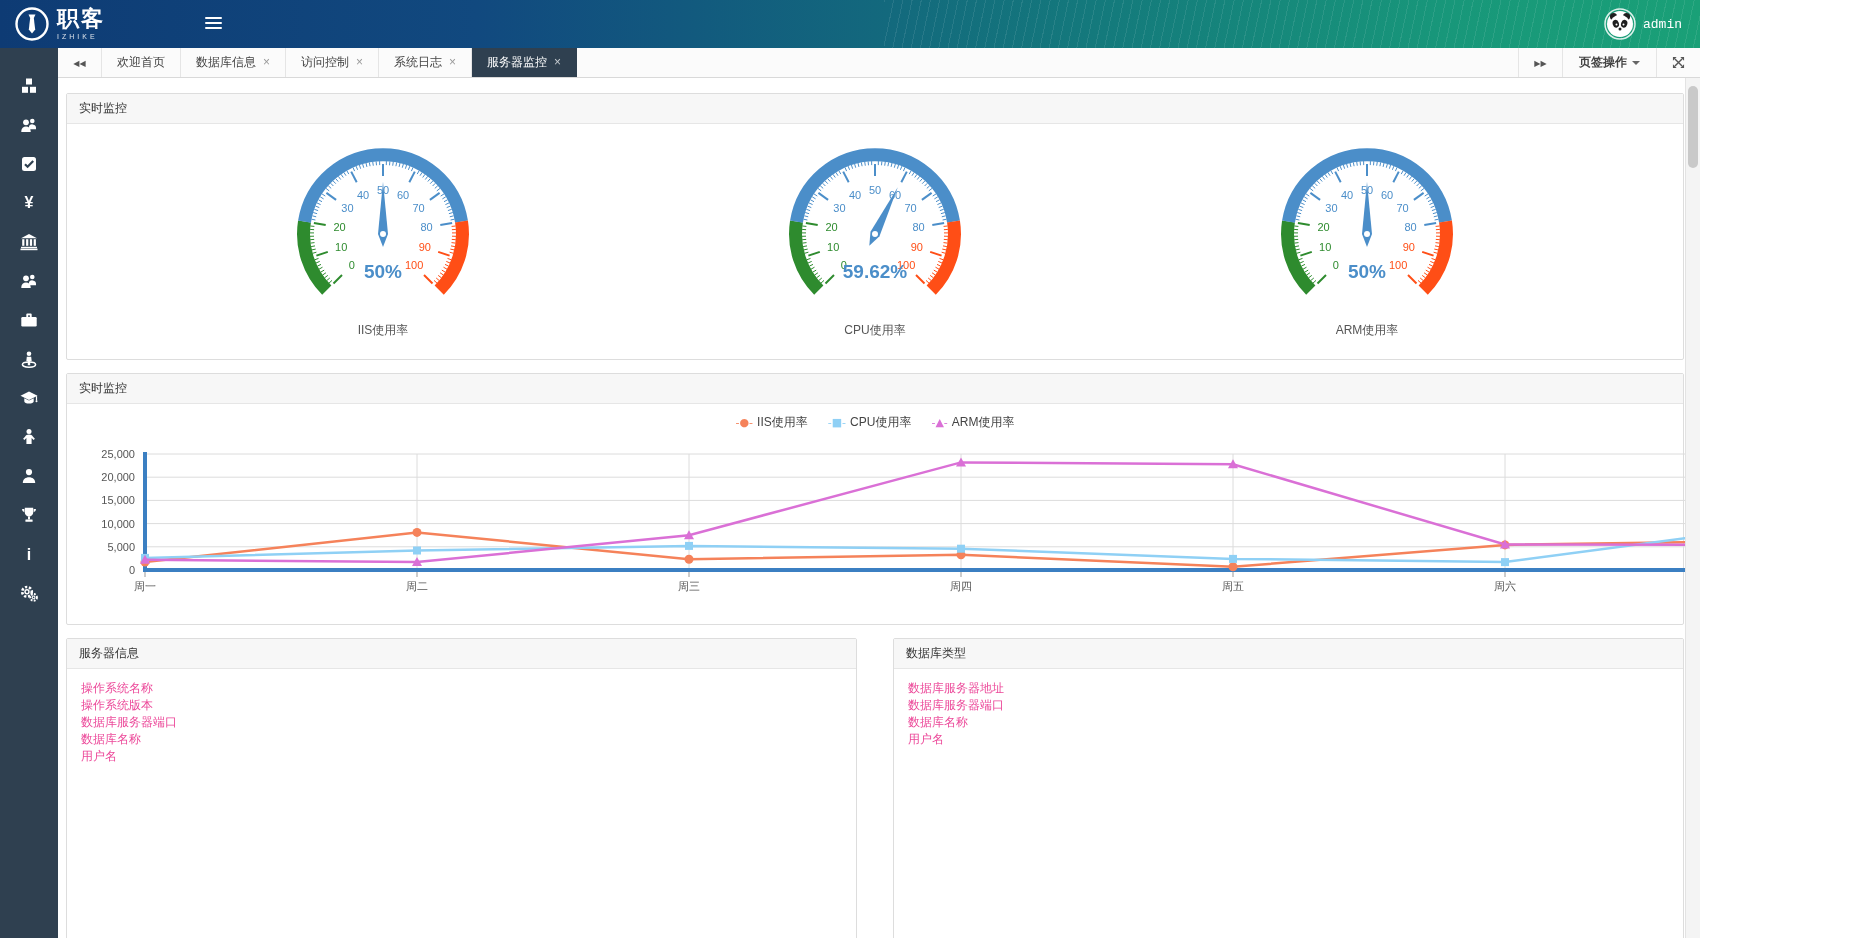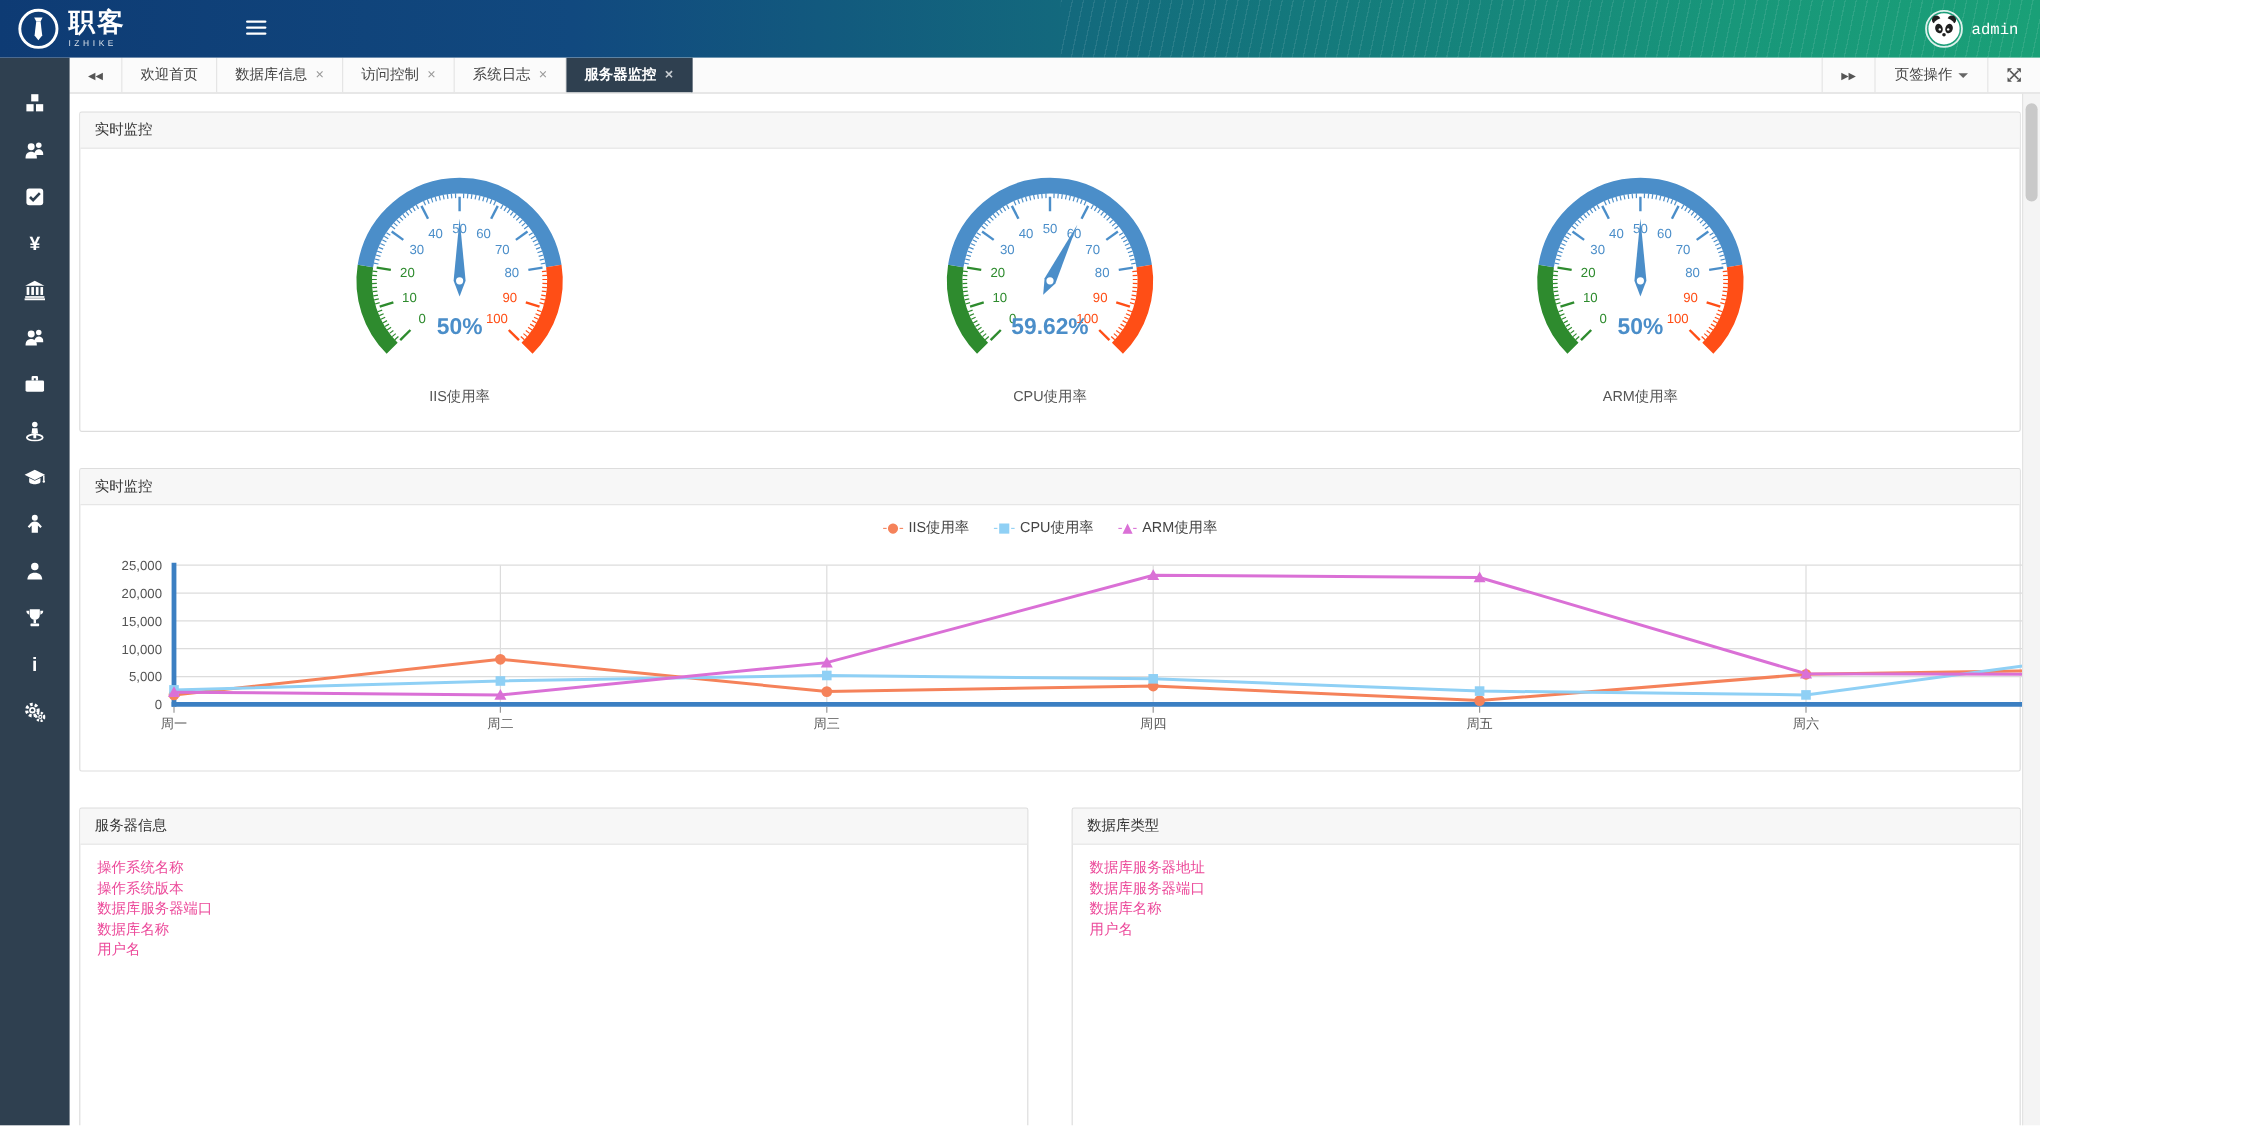--- a/index.html
+++ b/index.html
@@ -29,31 +29,31 @@
   
   .tabbar { position:absolute; left:58px; top:48px; right:0; height:30px; background:#fbfbfb;
     border-bottom:1px solid #d9d9d9; display:flex; font-size:12px; color:#444; z-index:3; }
   .tab-nav-btn { width:44px; text-align:center; line-height:29px; color:#555; cursor:pointer; flex:none; }
   .tab-nav-btn.left { border-right:1px solid #e5e5e5; }
   .tab-nav-btn.bl { border-left:1px solid #e5e5e5; }
   .dblarrow { font-size:8px; letter-spacing:0px; }
   .tabs { display:flex; flex:1; overflow:hidden; }
   .tab { padding:0 15px; line-height:29px; border-right:1px solid #e5e5e5; cursor:pointer; white-space:nowrap; color:#444; }
   .tab .close { margin-left:7px; color:#9a9a9a; font-size:12px; }
-  .tab.active { background:#2f4050; color:#fff; border-right-color:#2f4050;font-weight:bold; }
+  .tab.active { background:#2f4050; color:#fff; border-right-color:#2f4050; }
   .tab.active .close { color:#c7ccd1; }
   .tab-right { display:flex; flex:none; }
-  .tab-actions { line-height:29px; padding:0 16px; border-left:1px solid #e5e5e5; cursor:pointer; color:#444; }
+  .tab-actions { line-height:29px; padding:0 16px; border-left:1px solid #e5e5e5; cursor:pointer; color:#444;font-weight:bold; }
   .caret { display:inline-block; width:0; height:0; border-left:4px solid transparent; border-right:4px solid transparent;
     border-top:4px solid #666; margin-left:5px; vertical-align:middle; }
 
   
   .content { position:absolute; left:58px; top:78px; right:0; bottom:0; background:#fff;
     padding:15px 16px 0 8px; overflow:hidden; }
-  .panel { background:#fff; border:1px solid #ddd; border-radius:2px; margin-bottom:30px; }
+  .panel { background:#fff; border:1px solid #ddd; border-radius:2px; margin-bottom:13px; }
   .panel-header { height:30px; line-height:29px; padding:0 12px; background:#f7f7f7;
     border-bottom:1px solid #e6e6e6; font-size:12px; color:#333; }
   .gauge-row { display:flex; justify-content:space-around; align-items:flex-start; padding:14px 70px 20px; }
   .gauge-wrap { display:flex; flex-direction:column; align-items:center; }
   .gauge-caption { margin-top:16px; font-size:12px; color:#555; }
 
   .chart-body { padding:8px 10px 14px; }
   .legend { display:flex; justify-content:center; align-items:center; gap:20px; height:20px; margin-bottom:6px; }
   .legend-item { font-size:12px; color:#444; cursor:pointer; display:flex; align-items:center; }
   .legend-marker { font-size:11px; letter-spacing:0; margin-right:4px; font-family:"DejaVu Sans",sans-serif; }

